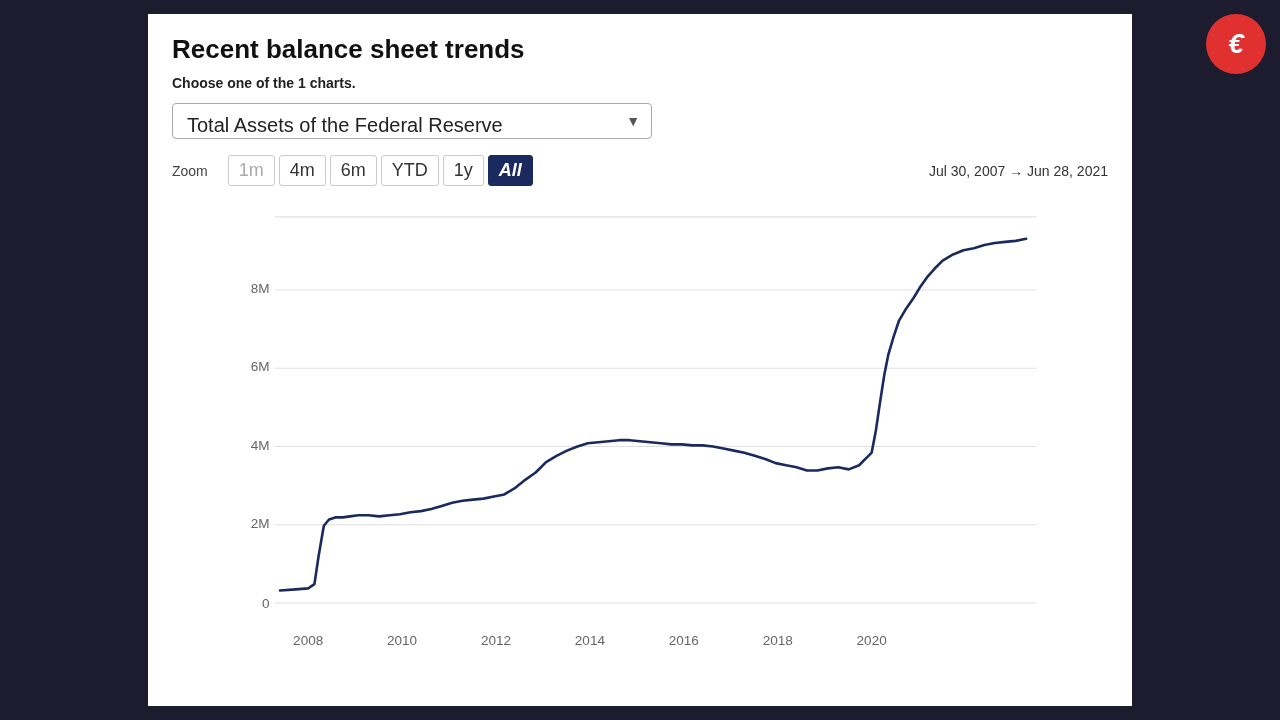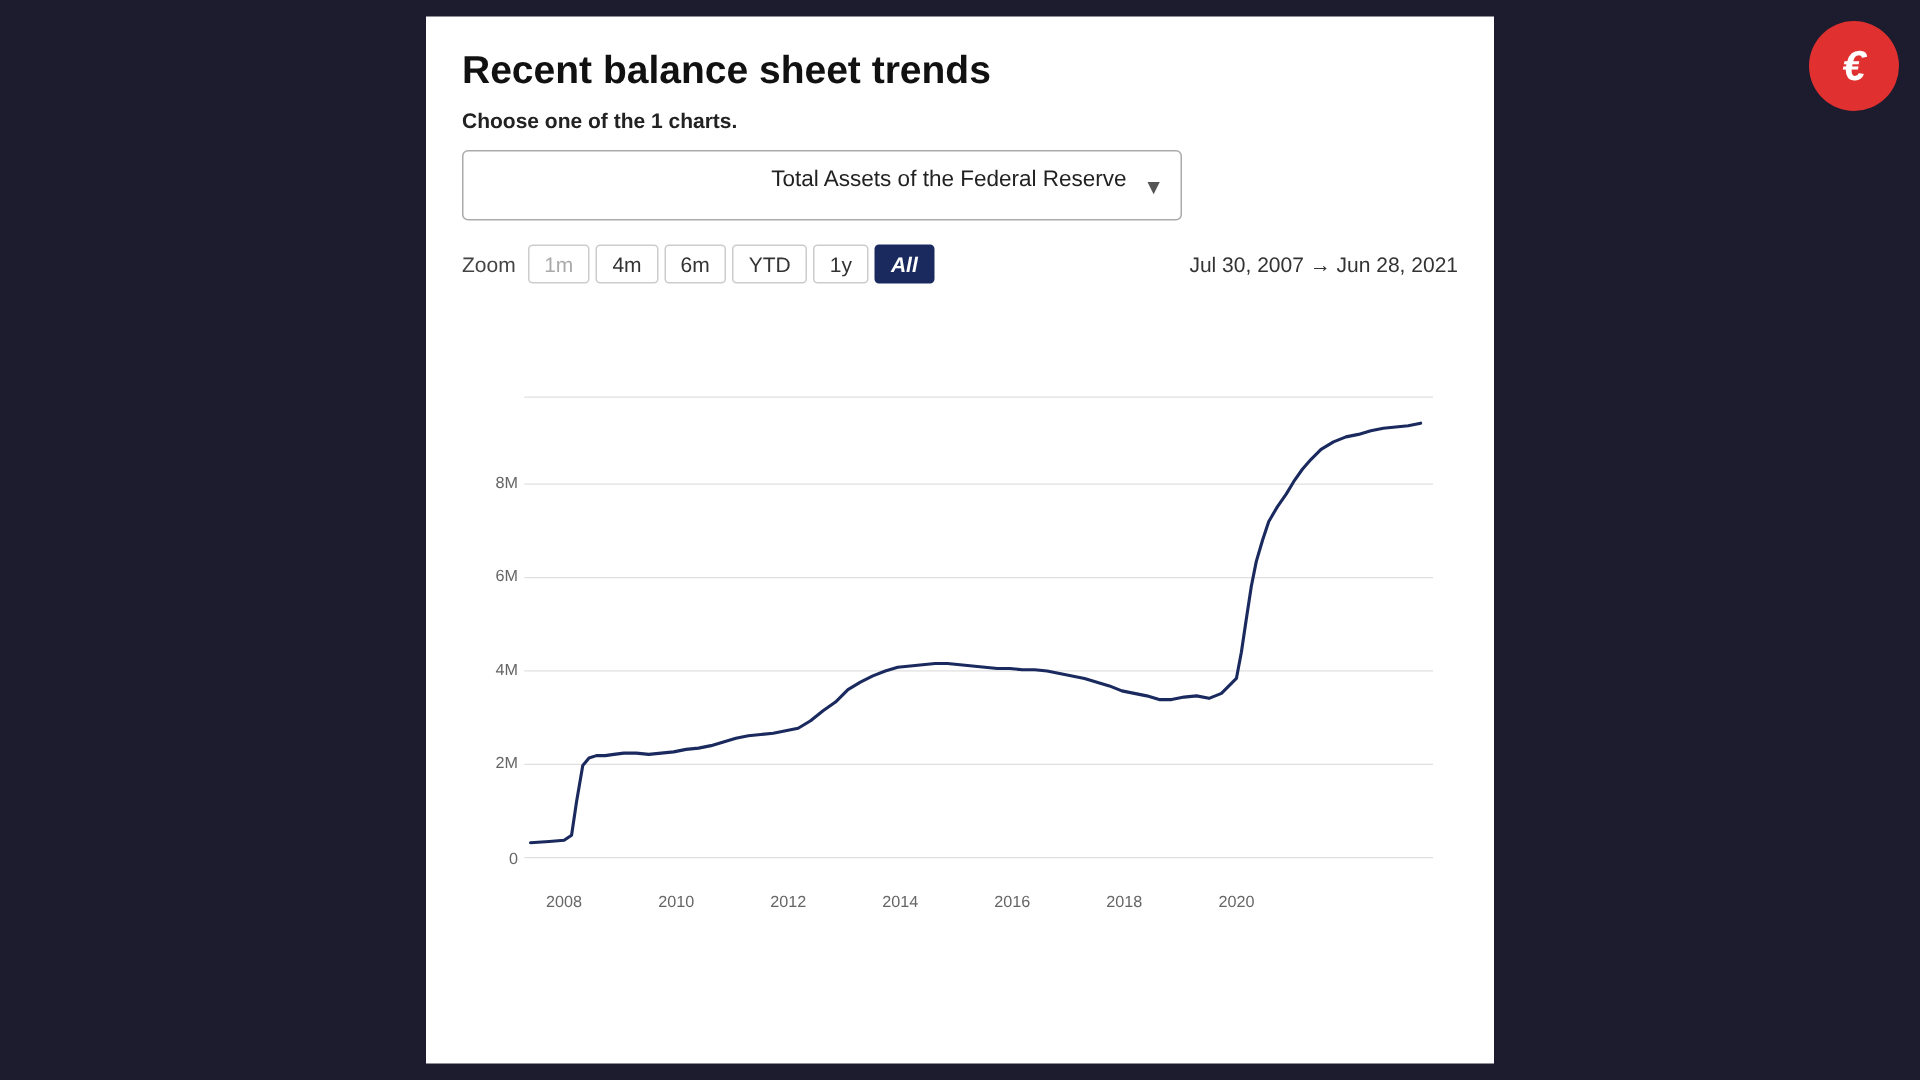--- a/index.html
+++ b/index.html
@@ -14,21 +14,21 @@
       overflow: hidden;
     }
     .bg-dark {
       position: absolute;
       inset: 0;
       background: #1c1c2e;
     }
     .card {
       position: relative;
       background: #fff;
-      width: 712px;
+      width: 984px;
       min-height: 690px;
       padding: 20px 24px 30px;
       z-index: 1;
     }
     .page-title {
       font-size: 26px;
       font-weight: 700;
       color: #111;
       margin-bottom: 10px;
     }
@@ -38,53 +38,52 @@
       color: #222;
       margin-bottom: 12px;
     }
     .dropdown-wrapper {
       position: relative;
       width: 480px;
       margin-bottom: 16px;
     }
     .chart-select {
       width: 100%;
-      padding: 10px 36px 18px 14px;
-      font-size: 15px;
+      padding: 10px 36px 2px 14px;
+      font-size: 20px;
       color: #222;
       background: #fff;
       border: 1px solid #aaa;
       border-radius: 4px;
       appearance: none;
       cursor: pointer;
-      text-align: right;
     }
     .dropdown-arrow {
       position: absolute;
       right: 12px;
       top: 50%;
       transform: translateY(-50%);
       pointer-events: none;
       color: #555;
       font-size: 14px;
     }
     .zoom-row {
       display: flex;
       align-items: center;
       gap: 4px;
       margin-bottom: 10px;
     }
     .zoom-label {
       font-size: 14px;
       color: #444;
-      margin-right: 4px;
+      margin-right: 16px;
     }
     .zoom-btn {
       padding: 4px 10px;
-      font-size: 14px;
+      font-size: 18px;
       border: 1px solid #ccc;
       background: #fff;
       color: #333;
       border-radius: 3px;
       cursor: pointer;
     }
     .zoom-btn.active {
       background: #1a2a5e;
       color: #fff;
       border-color: #1a2a5e;

